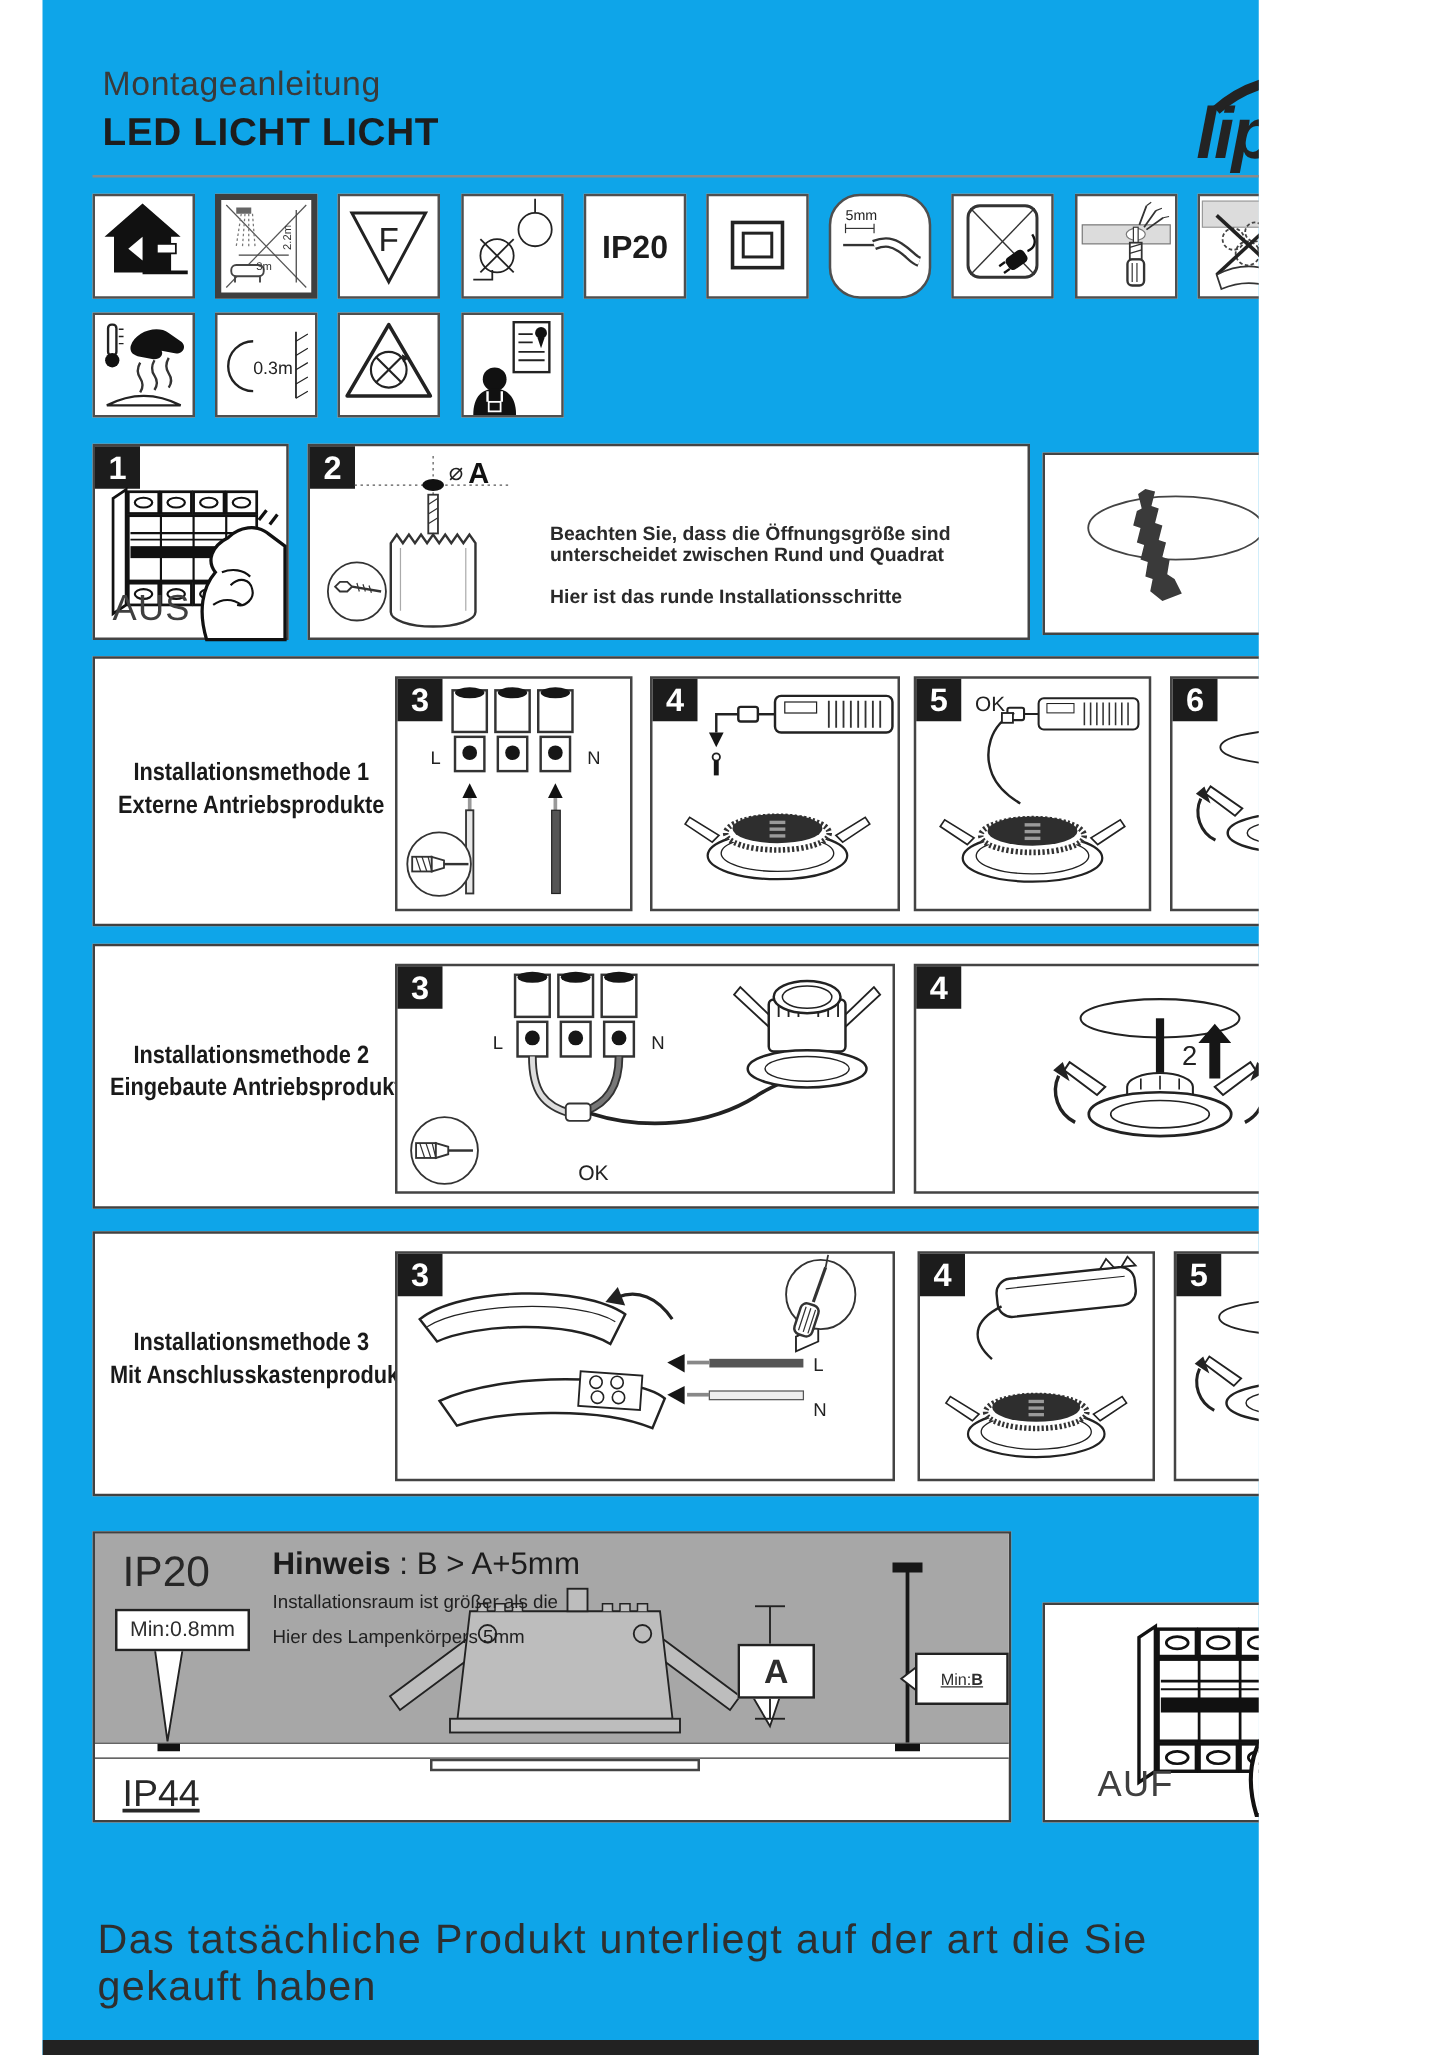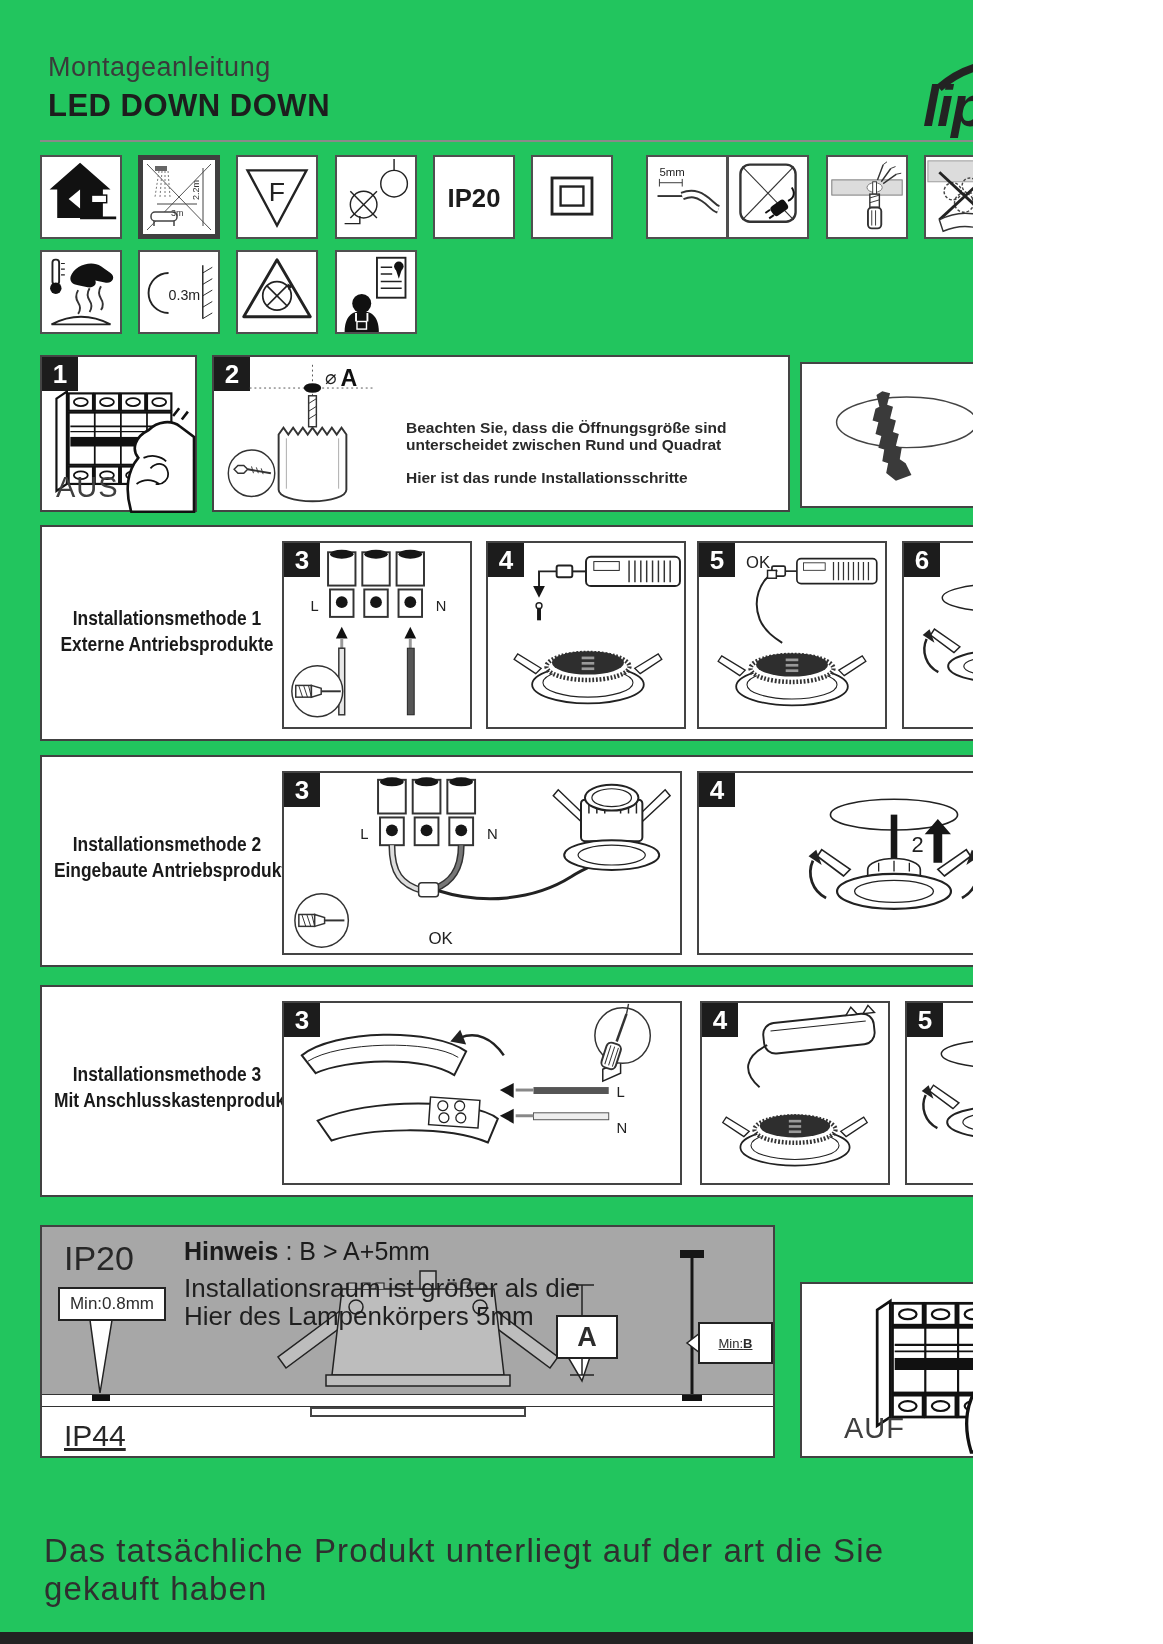--- a/index.html
+++ b/index.html
@@ -1,38 +1,38 @@
 <!DOCTYPE html>
 <html><head>
 <meta charset="utf-8">
 <style>
   html,body{margin:0;padding:0;background:#fff;}
-  .page{position:relative;width:973px;height:1644px;background:#22c55e;
-        font-family:"Liberation Sans",sans-serif;color:#2d2d2d;overflow:hidden;}
+  .page{position:relative;width:973px;height:1644px;background:#0ea5e9;
+        font-family:"Liberation Sans",sans-serif;color:#2d2d2d;overflow:hidden;margin-left:34px;}
   .abs{position:absolute;}
   svg{overflow:visible;display:block;font-family:inherit;}
   .icon-box{border:2px solid #4f4f4f;background:#fff;box-sizing:border-box;}
   .icon-box.dark{border:5px solid #3f3f3f;}
   .panel{border:2px solid #414141;box-sizing:border-box;background:#fff;}
   .stepbox{border:2px solid #444;box-sizing:border-box;background:#fff;}
   .badge{width:36px;height:34px;background:#1c1c1c;color:#fff;font-weight:bold;
          font-size:26px;display:flex;align-items:center;justify-content:center;}
   .mtitle{font-weight:bold;font-size:20px;text-align:center;color:#1a1a1a;
           white-space:nowrap;transform:scaleX(.87);transform-origin:center;}
   .para{font-weight:bold;font-size:15.5px;line-height:17px;color:#2a2a2a;}
   .bigword{font-size:29px;color:#3f3f3f;letter-spacing:1px;}
   .callout{background:#fff;border:2px solid #222;display:flex;align-items:center;
            justify-content:center;box-sizing:border-box;}
   .hdr-sub{font-size:27px;color:#3a3a3a;letter-spacing:.5px;}
   .hdr-main{font-size:31px;font-weight:bold;color:#1d1d1d;letter-spacing:.5px;}
   .rule{background:#8a8a8a;}
   .graybg{background:#a7a7a7;}
   .band{background:#fff;border-top:1px solid #333;border-bottom:1px solid #333;}
   .tick{background:#111;}
-  .note{font-size:26px;color:#1f1f1f;}
+  .note{font-size:15px;color:#1f1f1f;}
   .footer{font-size:33px;color:#2f2f2f;letter-spacing:1.1px;}
 </style>
 </head>
 <body>
 
 <div class="page">
 
   <svg width="0" height="0" class="abs">
     <defs>
       <g id="sym-blade">
@@ -132,21 +132,21 @@
         <path d="M62,14 a26,26 0 0 0 12,-34" fill="none" stroke="#222" stroke-width="2.5"></path>
         <polygon points="78,-24 66,-16 71,-30" fill="#222"></polygon>
         <polygon points="36,-18 36,-44 28,-44 40,-58 52,-44 44,-44 44,-18" fill="#161616"></polygon>
         <text x="16" y="-28" font-size="20" fill="#222">2</text>
         <text x="82" y="20" font-size="20" fill="#222">1</text>
       </g>
     </defs>
   </svg>
 
   <div class="abs hdr-sub" style="left:48px;top:52px;">Montageanleitung</div>
-  <div class="abs hdr-main" style="left:48px;top:88px;">LED DOWN DOWN</div>
+  <div class="abs hdr-main" style="left:48px;top:88px;">LED LICHT LICHT</div>
   <svg class="abs" style="left:905px;top:48px;" width="180" height="88" viewBox="0 0 180 88">
     <path d="M34,40 C72,6 132,8 168,32" stroke="#232323" stroke-width="8" fill="none"></path>
     <text x="18" y="78" font-size="58" font-weight="bold" font-style="italic" letter-spacing="-2" fill="#232323">liper</text>
   </svg>
   <div class="abs rule" style="left:40px;top:140px;width:1085px;height:2px;"></div>
 
   <div class="abs icon-box" style="left:40px;top:155px;width:82px;height:84px;">
     <svg viewBox="0 0 82 84" width="78" height="80">
       <polygon points="40,6 72,34 64,34 64,64 16,64 16,34 8,34" fill="#111"></polygon>
       <rect x="52" y="40" width="16" height="8" fill="#fff" stroke="#111" stroke-width="1.5"></rect>
@@ -188,21 +188,21 @@
     <svg viewBox="0 0 82 84" width="78" height="80">
       <text x="41" y="52" font-size="27" font-weight="bold" text-anchor="middle" fill="#1c1c1c">IP20</text>
     </svg>
   </div>
   <div class="abs icon-box" style="left:531px;top:155px;width:82px;height:84px;">
     <svg viewBox="0 0 82 84" width="78" height="80">
       <rect x="20" y="22" width="42" height="38" fill="none" stroke="#222" stroke-width="3"></rect>
       <rect x="29" y="31" width="24" height="20" fill="none" stroke="#222" stroke-width="2.5"></rect>
     </svg>
   </div>
-  <div class="abs icon-box" style="left:646px;top:155px;width:82px;height:84px;">
+  <div class="abs icon-box" style="left:629px;top:155px;width:82px;height:84px;border-radius:25px;">
     <svg viewBox="0 0 82 84" width="78" height="80">
       <text x="12" y="20" font-size="12" fill="#222">5mm</text>
       <line x1="12" y1="27" x2="36" y2="27" stroke="#333" stroke-width="1"></line>
       <line x1="12" y1="23" x2="12" y2="31" stroke="#333" stroke-width="1"></line>
       <line x1="36" y1="23" x2="36" y2="31" stroke="#333" stroke-width="1"></line>
       <line x1="10" y1="41" x2="36" y2="41" stroke="#333" stroke-width="2"></line>
       <path d="M36,41 c10,-4 16,-2 22,2 c8,5 10,10 16,12" stroke="#333" stroke-width="9" fill="none"></path>
       <path d="M36,41 c10,-4 16,-2 22,2 c8,5 10,10 16,12" stroke="#fff" stroke-width="5" fill="none"></path>
     </svg>
   </div>

